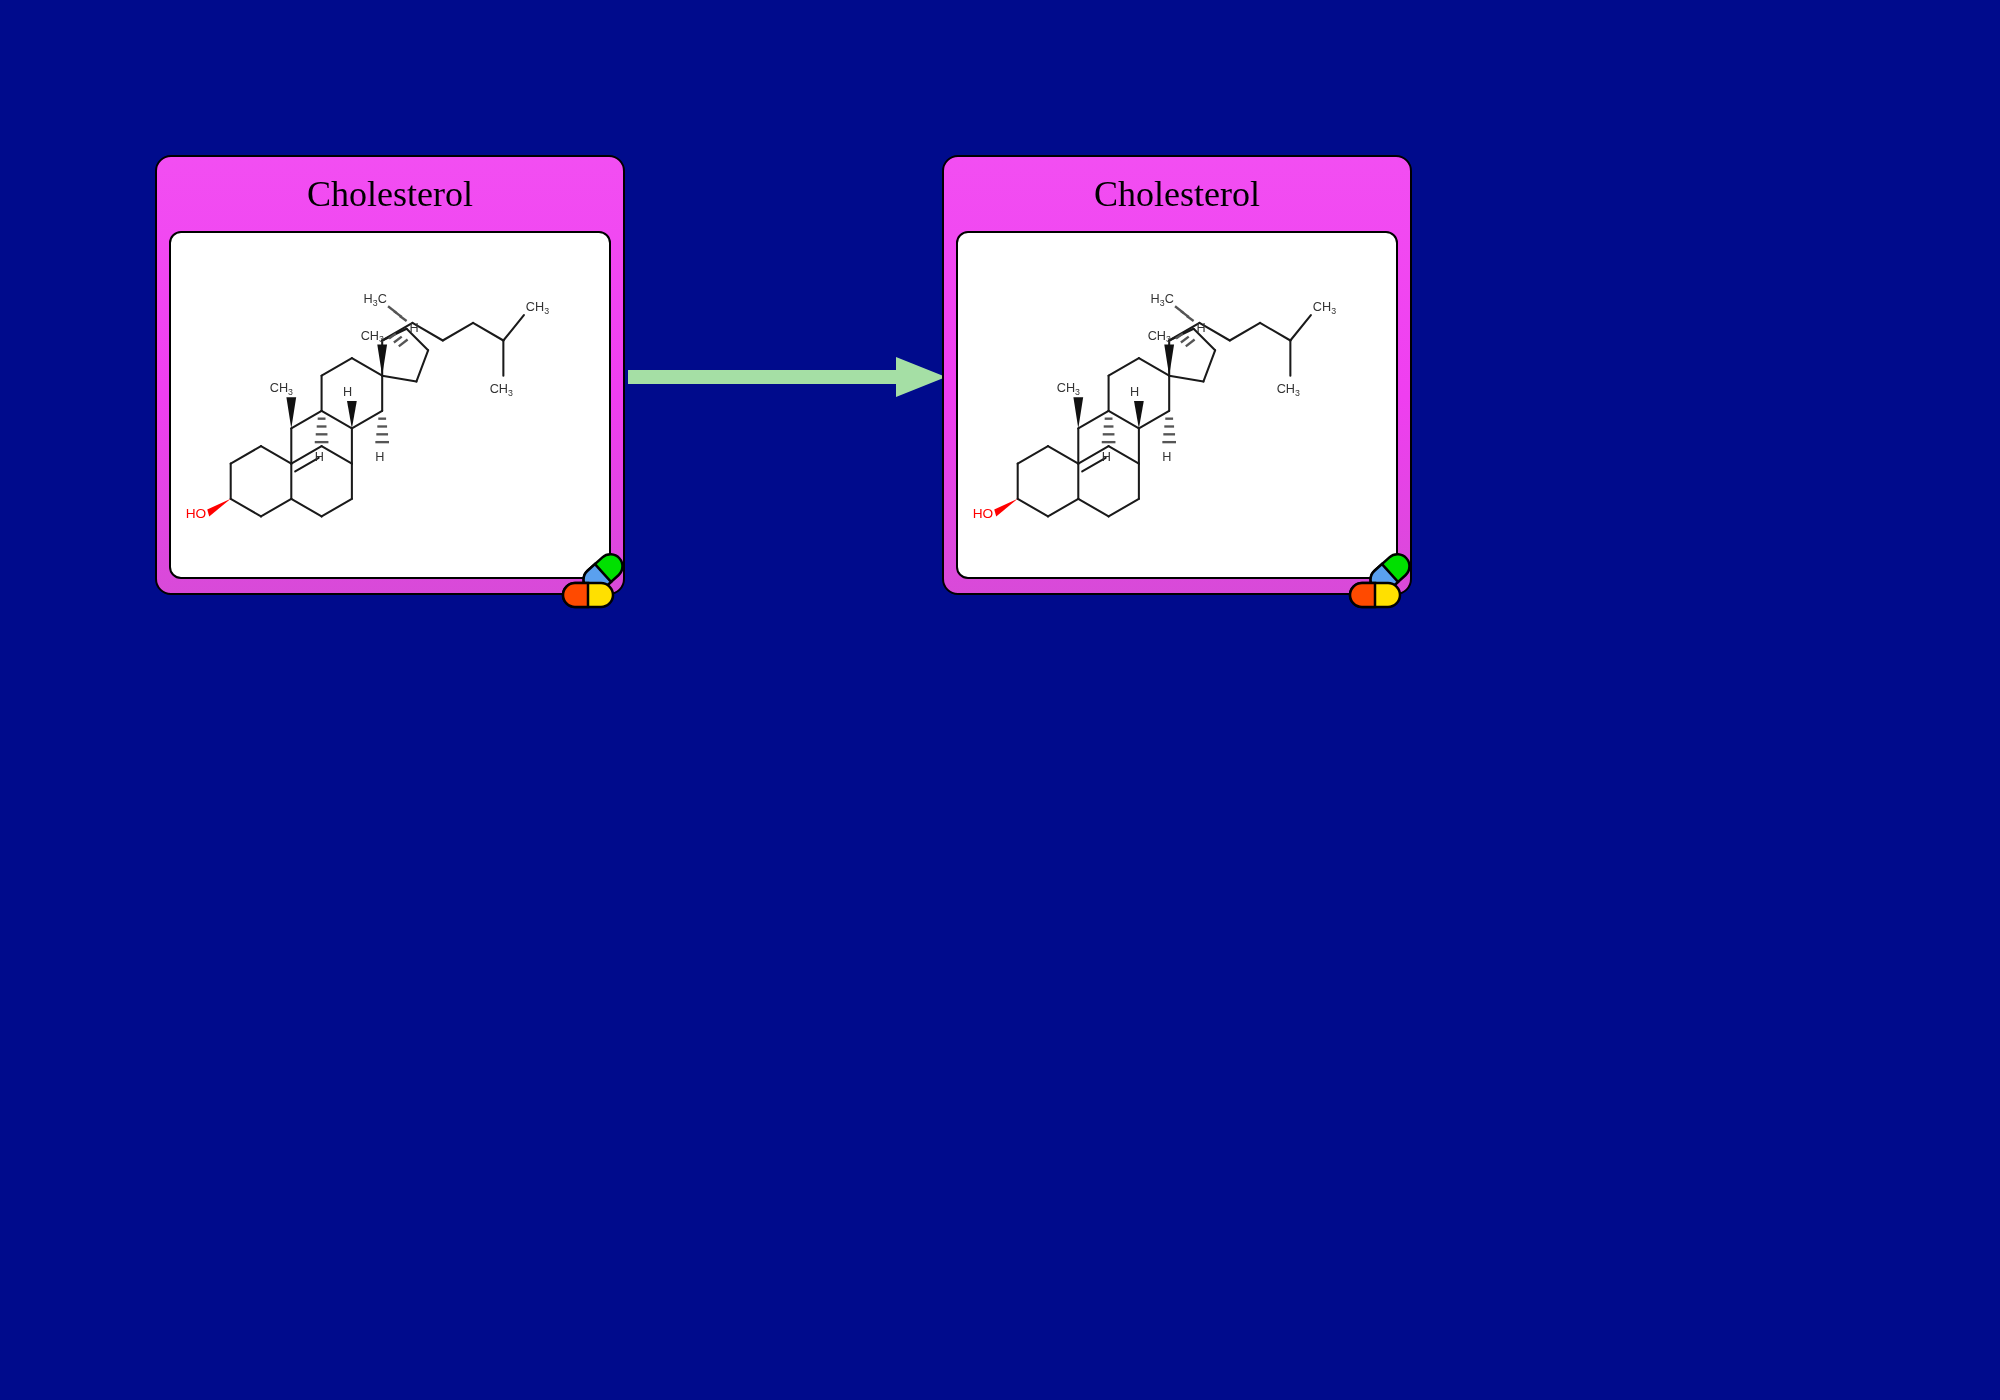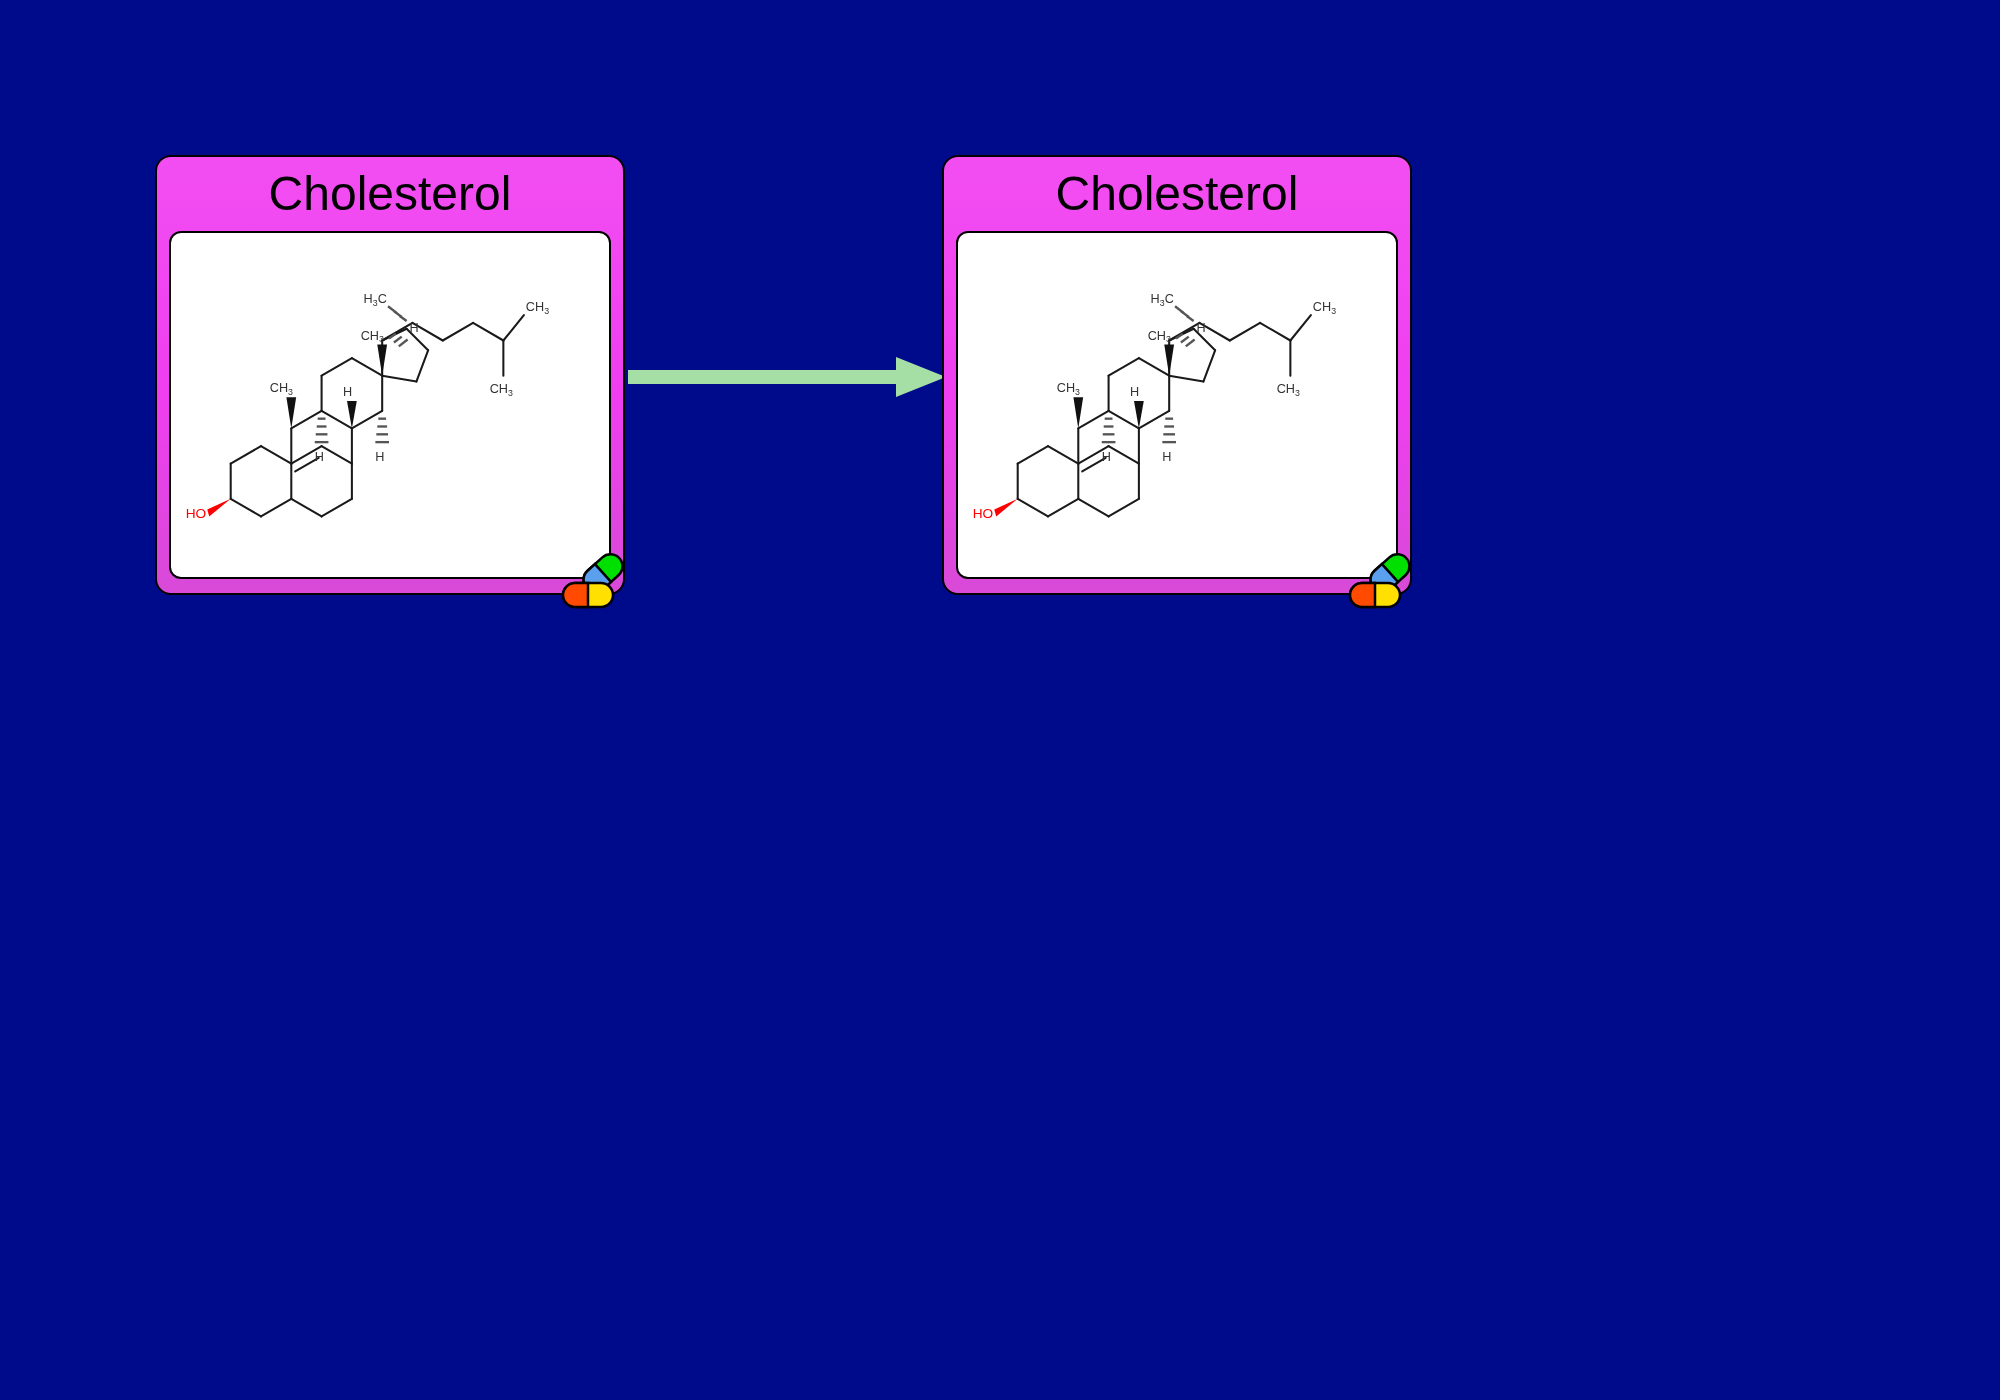--- a/index.html
+++ b/index.html
@@ -33,22 +33,22 @@
   }
   .card-title {
     position: absolute;
     left: 0;
     top: 0;
     width: 100%;
     height: 74px;
     line-height: 74px;
     text-align: center;
     color: #000000;
-    font-size: 48px;
-    font-family: Liberation Sans, sans-serif;
+    font-size: 36px;
+    font-family: Liberation Serif, serif;
     font-weight: normal;
     letter-spacing: 0px;
     white-space: nowrap;
     overflow: hidden;
   }
   .card-body {
     position: absolute;
     left: 12px;
     top: 74px;
     right: 12px;

